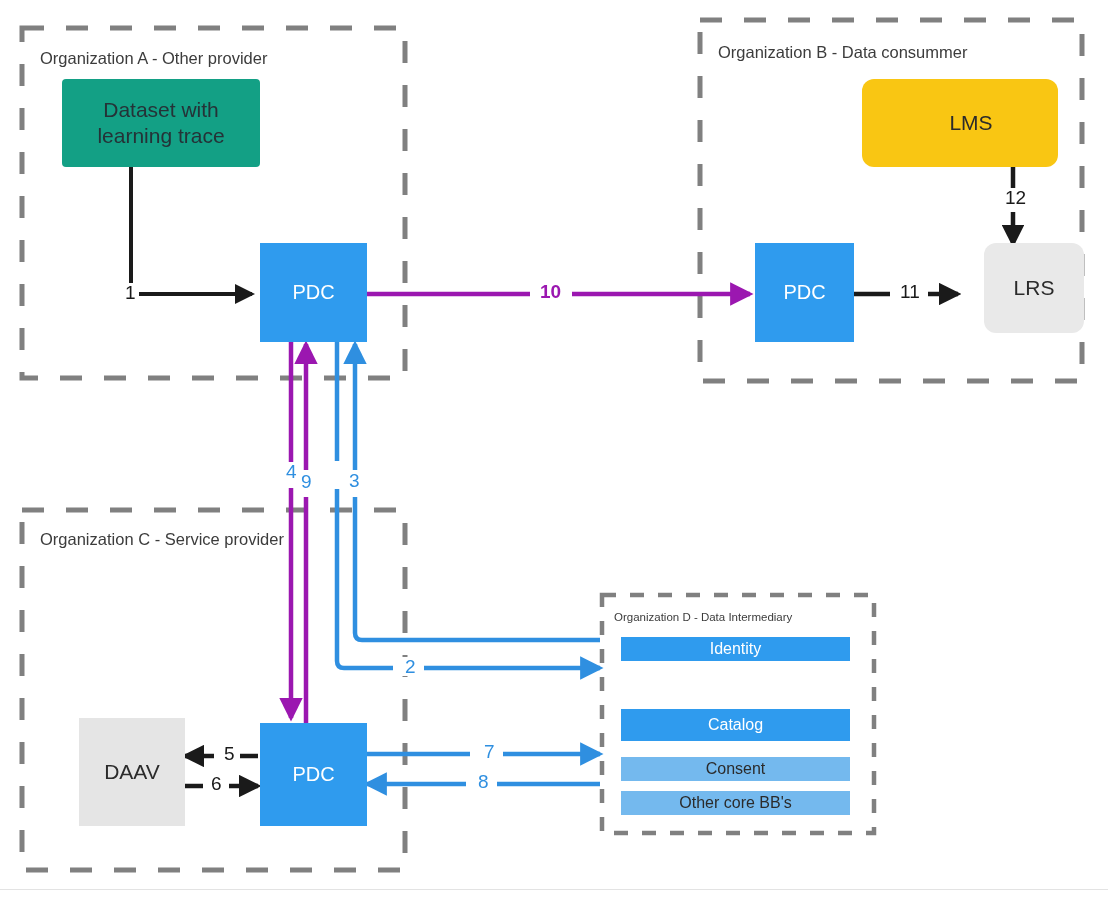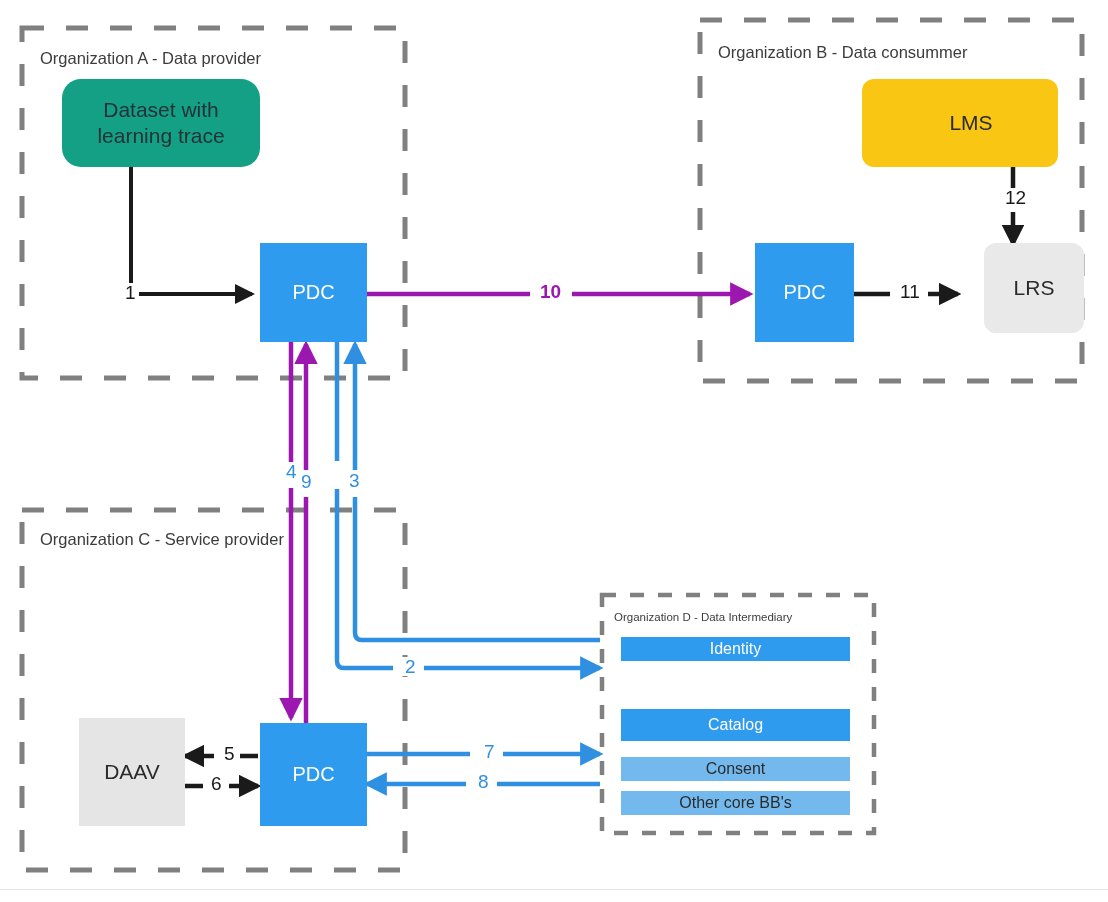--- a/index.html
+++ b/index.html
@@ -40,21 +40,21 @@
     align-items: center;
     justify-content: center;
     text-align: center;
     box-sizing: border-box;
     font-family: "Liberation Sans", sans-serif;
     line-height: 1.25;
   }
   .node.dataset {
     background: #13A085;
     color: #253237;
-    border-radius: 19px;
+    border-radius: 4px;
     font-size: 21px;
   }
   .node.pdc {
     background: #2F9BEE;
     color: #ffffff;
     font-size: 20px;
   }
   .node.lms {
     background: #F9C613;
     color: #2b2b2b;
@@ -186,21 +186,21 @@
       <path d="M 258 756 L 240 756" fill="none" stroke="#1a1a1a" stroke-width="4.5"></path>
       <path d="M 214 756 L 185 756" fill="none" stroke="#1a1a1a" stroke-width="4.5" marker-end="url(#arrow-black)"></path>
     </g>
 
     <g>
       <path d="M 185 786 L 203 786" fill="none" stroke="#1a1a1a" stroke-width="4.5"></path>
       <path d="M 229 786 L 258 786" fill="none" stroke="#1a1a1a" stroke-width="4.5" marker-end="url(#arrow-black)"></path>
     </g>
   </svg>
 
-  <div class="org-label big" style="left:40px; top:49px;">Organization A - Data provider</div>
+  <div class="org-label big" style="left:40px; top:49px;">Organization A - Other provider</div>
   <div class="org-label big" style="left:718px; top:43px;">Organization B - Data consummer</div>
   <div class="org-label big" style="left:40px; top:530px;">Organization C - Service provider</div>
   <div class="org-label small" style="left:614px; top:611px;">Organization D - Data Intermediary</div>
 
   <div class="node dataset" style="left:62px; top:79px; width:198px; height:88px;">
     <span>
       <span>Dataset with</span><br>
       <span>learning trace</span>
     </span>
   </div>

